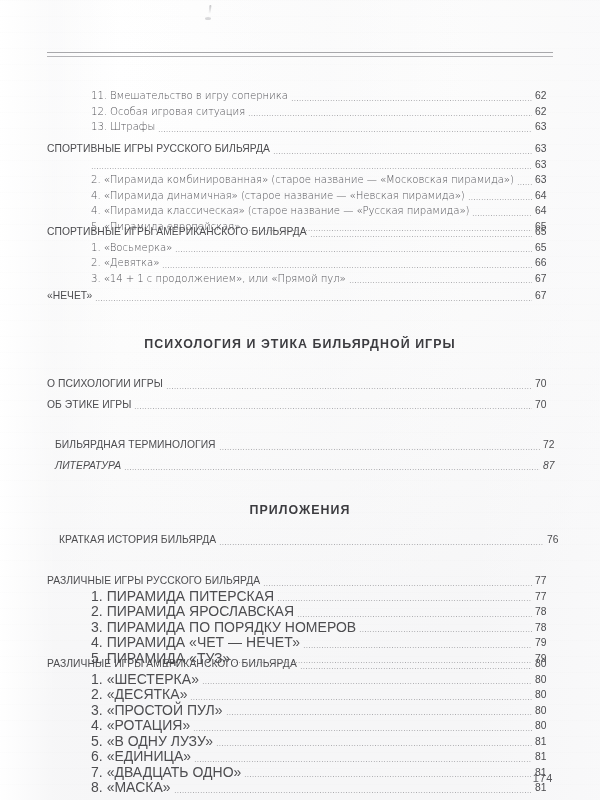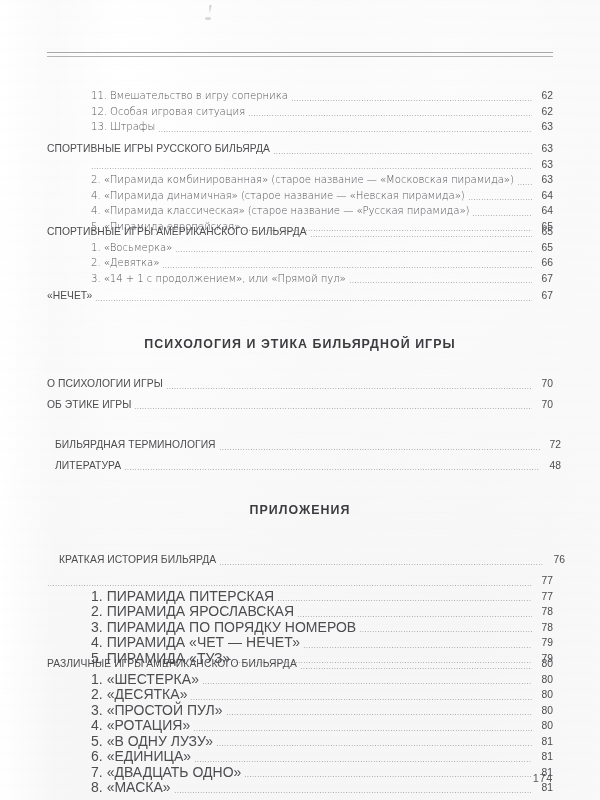--- a/index.html
+++ b/index.html
@@ -110,21 +110,20 @@
     overflow: hidden;
     background-image: radial-gradient(circle, #9a9a9e 0.5px, rgba(0,0,0,0) 0.6px);
     background-size: 2.6px 2.6px;
     background-position: 0 bottom;
     background-repeat: repeat-x;
     opacity: .85;
   }
   .row .pg {
     flex: 0 0 auto;
     padding-left: 3px;
-    text-align: right;
     min-width: 18px;
     color: #4a4a4d;
   }
 
   
   .lv-head .txt,
   .lv-head .pg {
     font-size: 10.3px;
     letter-spacing: 0.08px;
     color: #4d4d50;
@@ -320,39 +319,40 @@
         <span class="pg">70</span>
       </div>
     </div>
 
     <div class="toc" style="top:437px;margin-left:8px;">
       <div class="row lv-head">
         <span class="txt">БИЛЬЯРДНАЯ ТЕРМИНОЛОГИЯ</span>
         <span class="leader"></span>
         <span class="pg">72</span>
       </div>
-      <div class="row lv-head" style="margin-top:5px;">
+      <div class="row lv-head" style="margin-top:5px;font-style:italic;">
         <span class="txt">ЛИТЕРАТУРА</span>
         <span class="leader"></span>
-        <span class="pg">48</span>
+        <span class="pg">87</span>
       </div>
     </div>
 
     <div class="part-title" style="top:503px;">ПРИЛОЖЕНИЯ</div>
 
-    <div class="toc" style="top:552px;padding-left:12px;">
+    <div class="toc" style="top:532px;padding-left:12px;">
       <div class="row lv-head">
         <span class="txt">КРАТКАЯ ИСТОРИЯ БИЛЬЯРДА</span>
         <span class="leader"></span>
         <span class="pg">76</span>
       </div>
     </div>
 
     <div class="toc" style="top:573px;">
       <div class="row lv-head">
+        <span class="txt">РАЗЛИЧНЫЕ ИГРЫ РУССКОГО БИЛЬЯРДА</span>
         <span class="leader"></span>
         <span class="pg">77</span>
       </div>
       <div class="row lv-subu">
         <span class="txt">1. ПИРАМИДА ПИТЕРСКАЯ</span>
         <span class="leader"></span>
         <span class="pg">77</span>
       </div>
       <div class="row lv-subu">
         <span class="txt">2. ПИРАМИДА ЯРОСЛАВСКАЯ</span>

